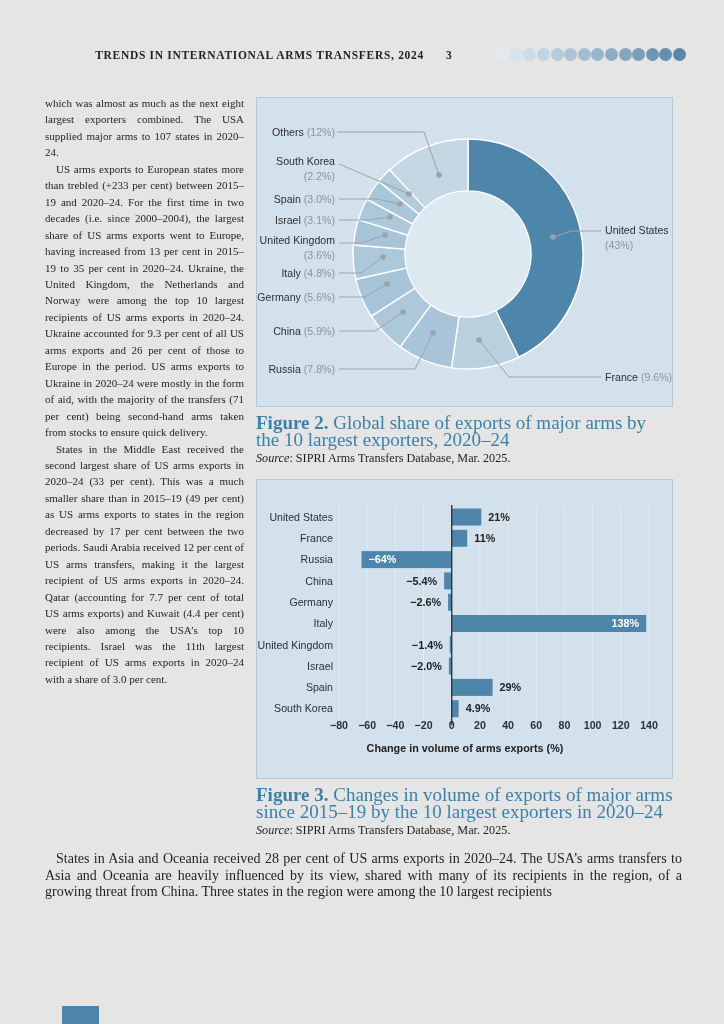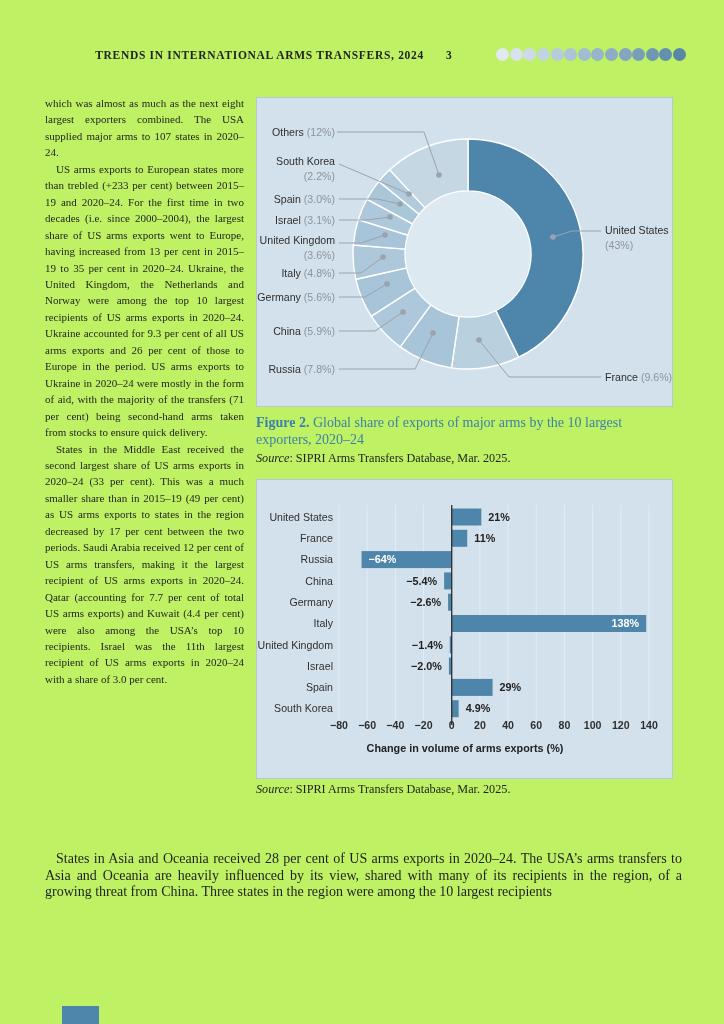--- a/index.html
+++ b/index.html
@@ -1,16 +1,16 @@
 <!DOCTYPE html>
 <html><head>
 <meta charset="utf-8">
 <style>
   html,body{margin:0;padding:0;background:#ffffff;}
-  .page{position:relative;width:724px;height:1024px;background:#bef264;overflow:hidden;
+  .page{position:relative;width:724px;height:1024px;background:#e5e5e5;overflow:hidden;
         font-family:"Liberation Serif",serif;color:#1f1f1f;}
 
   
   .hdr{position:absolute;top:48px;left:45px;width:641px;display:flex;align-items:center;justify-content:flex-end;}
   .hdr-title{font-size:11.5px;font-weight:bold;letter-spacing:0.7px;color:#222;}
   .hdr-num{font-size:11.5px;font-weight:bold;margin-left:22px;color:#222;}
   .hdr-dots{display:flex;align-items:center;margin-left:44px;}
   .hdr-dots span{width:13px;height:13px;border-radius:50%;margin-left:0.6px;display:inline-block;}
 
   
@@ -18,21 +18,21 @@
            font-size:11px;line-height:16.45px;text-align:justify;}
   .leftcol p{margin:0;text-indent:11px;}
   .leftcol p.first{text-indent:0;}
   .bottompara{position:absolute;left:45px;top:851px;width:637px;
            font-size:14px;line-height:16.6px;text-align:justify;margin:0;text-indent:11px;}
 
   
   .figcol{position:absolute;left:256px;top:97px;width:417px;}
   .panel{background:#d3e1ec;border:1px solid #b5c8d6;box-sizing:border-box;}
   .panel svg{display:block;}
-  .caption{margin:8px 0 0 0;font-size:14px;line-height:16.5px;color:#3d80a8;}
+  .caption{margin:8px 0 0 0;font-size:19px;line-height:16.5px;color:#3d80a8;}
   .caption b{font-weight:bold;}
   .source{margin:3px 0 0 0;font-size:12.2px;color:#1f1f1f;}
   .source i{font-style:italic;text-align:right;}
 
   
   .footer-tab{position:absolute;left:62px;top:1006px;width:37px;height:18px;}
 </style>
 </head>
 <body>
 
@@ -172,20 +172,21 @@
           <text x="222.9090909090909" y="249" text-anchor="middle" fill="#2f2f2f" font-family="&quot;Liberation Sans&quot;,sans-serif" font-size="10.6" font-weight="600">20</text>
           <text x="251.0909090909091" y="249" text-anchor="middle" fill="#2f2f2f" font-family="&quot;Liberation Sans&quot;,sans-serif" font-size="10.6" font-weight="600">40</text>
           <text x="279.27272727272725" y="249" text-anchor="middle" fill="#2f2f2f" font-family="&quot;Liberation Sans&quot;,sans-serif" font-size="10.6" font-weight="600">60</text>
           <text x="307.4545454545455" y="249" text-anchor="middle" fill="#2f2f2f" font-family="&quot;Liberation Sans&quot;,sans-serif" font-size="10.6" font-weight="600">80</text>
           <text x="335.6363636363636" y="249" text-anchor="middle" fill="#2f2f2f" font-family="&quot;Liberation Sans&quot;,sans-serif" font-size="10.6" font-weight="600">100</text>
           <text x="363.8181818181818" y="249" text-anchor="middle" fill="#2f2f2f" font-family="&quot;Liberation Sans&quot;,sans-serif" font-size="10.6" font-weight="600">120</text>
           <text x="392" y="249" text-anchor="middle" fill="#2f2f2f" font-family="&quot;Liberation Sans&quot;,sans-serif" font-size="10.6" font-weight="600">140</text>
           <text x="208" y="272" text-anchor="middle" fill="#222222" font-family="&quot;Liberation Sans&quot;,sans-serif" font-size="10.8" font-weight="700">Change in volume of arms exports (%)</text>
         </svg>
     </div>
+    <p class="caption"><b>Figure 3.</b><span> Changes in volume of exports of major arms since 2015–19 by the 10 largest exporters in 2020–24</span></p>
     <p class="source"><i>Source</i><span>: SIPRI Arms Transfers Database, Mar. 2025.</span></p>
 
   </div>
 
   <p class="bottompara">States in Asia and Oceania received 28 per cent of US arms exports in 2020–24. The USA’s arms transfers to Asia and Oceania are heavily influenced by its view, shared with many of its recipients in the region, of a growing threat from China. Three states in the region were among the 10 largest recipients</p>
 
   <div class="footer-tab" id="footer-tab" style="background: rgb(78, 134, 171);"></div>
 </div>
 
 </body></html>

